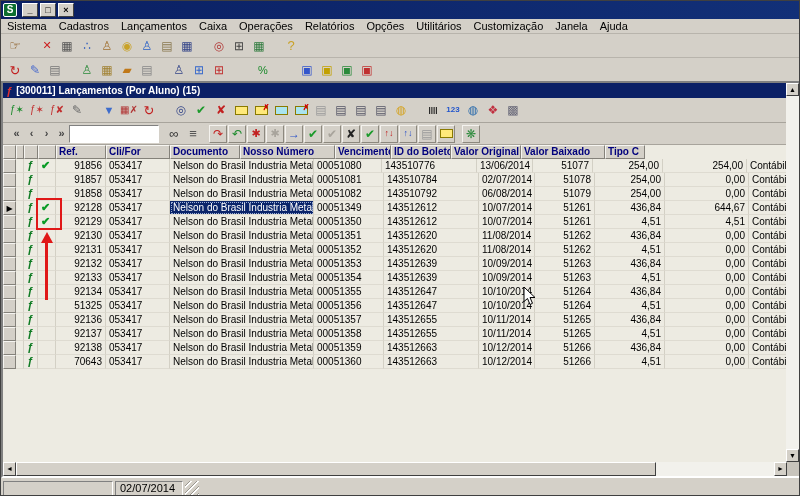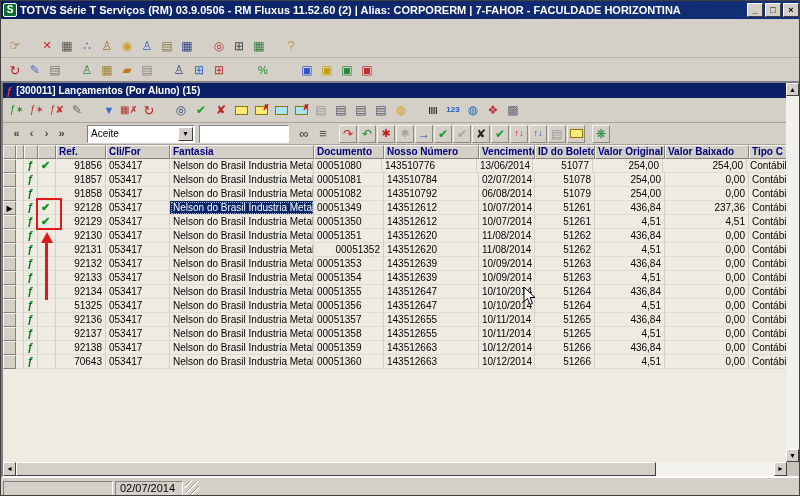--- a/index.html
+++ b/index.html
@@ -89,26 +89,38 @@
   
   #cursor{position:absolute;z-index:9;}
 </style>
 </head>
 <body>
 
 <div id="app">
 
   <div class="titlebar">
     <span class="appicon">S</span>
-    <span class="ttext">TOTVS Série T Serviços (RM) 03.9.0506 - RM Fluxus 11.52.60 (2) | Alias: CORPORERM | 7-FAHOR - FACULDADE HORIZONTINA</span>
     <span class="winbtn">_</span>
     <span class="winbtn">□</span>
     <span class="winbtn">×</span>
   </div>
 
+  <div class="menubar" id="menubar">
+      <span class="menuitem">Sistema</span>
+      <span class="menuitem">Cadastros</span>
+      <span class="menuitem">Lançamentos</span>
+      <span class="menuitem">Caixa</span>
+      <span class="menuitem">Operações</span>
+      <span class="menuitem">Relatórios</span>
+      <span class="menuitem">Opções</span>
+      <span class="menuitem">Utilitários</span>
+      <span class="menuitem">Customização</span>
+      <span class="menuitem">Janela</span>
+      <span class="menuitem">Ajuda</span>
+    </div>
 
   <div class="tbar" id="tb1">
       <span class="tbtn">
         <span class="icn" style="color: rgb(138, 90, 32); font-size: 13px;">☞</span>
       </span>
       <span class="sep"></span>
       <span class="tbtn">
         <span class="icn" style="color: rgb(204, 32, 32); font-size: 11px;">✕</span>
       </span>
       <span class="tbtn">
@@ -288,24 +300,20 @@
         <span class="tbtn">
           <span class="icn" style="color: rgb(102, 102, 119); font-size: 12px;">▩</span>
         </span>
       </div>
 
     <div class="fbar" id="fbar">
         <span class="navbtn">«</span>
         <span class="navbtn">‹</span>
         <span class="navbtn">›</span>
         <span class="navbtn">»</span>
-        <span class="combo">
-          <span class="cval">Aceite</span>
-          <span class="cbtn">▼</span>
-        </span>
         <input class="finput" type="text" placeholder="" style="">
         <span class="fbtn flat">
           <span class="icn" style="color: rgb(51, 51, 51); font-size: 13px;">∞</span>
         </span>
         <span class="fbtn flat">
           <span class="icn" style="color: rgb(85, 85, 85); font-size: 13px;">≡</span>
         </span>
         <span class="sep" style="width: 6px;"></span>
         <span class="fbtn">
           <span class="icn" style="color: rgb(194, 32, 32); font-size: 12px;">↷</span>
@@ -353,21 +361,20 @@
       </div>
 
     <div class="grid" id="grid">
       <div class="ghead" id="ghead">
           <div class="hcell" style="width: 13px;"></div>
           <div class="hcell" style="width: 8px;"></div>
           <div class="hcell" style="width: 14px;"></div>
           <div class="hcell" style="width: 18px;"></div>
           <div class="hcell" style="width: 50px;">Ref.</div>
           <div class="hcell" style="width: 64px;">Cli/For</div>
-          <div class="hcell" style="width: 144px;">Fantasia</div>
           <div class="hcell" style="width: 70px;">Documento</div>
           <div class="hcell" style="width: 95px;">Nosso Número</div>
           <div class="hcell" style="width: 56px;">Vencimento</div>
           <div class="hcell" style="width: 60px;">ID do Boleto</div>
           <div class="hcell" style="width: 70px;">Valor Original</div>
           <div class="hcell" style="width: 84px;">Valor Baixado</div>
           <div class="hcell" style="width: 40px;">Tipo C</div>
         </div>
       <div id="gbody">
           <div class="grow">
@@ -424,21 +431,21 @@
             <div class="gcell" style="width: 14px;"><span class="flagi">ƒ</span></div>
             <div class="gcell" style="width: 18px;"><span class="checki">✔</span></div>
             <div class="gcell r" style="width: 50px;">92128</div>
             <div class="gcell" style="width: 64px;">053417</div>
             <div class="gcell selcell" style="width: 144px;">Nelson do Brasil Industria Metalurgica LI</div>
             <div class="gcell" style="width: 70px;">00051349</div>
             <div class="gcell" style="width: 95px;">143512612</div>
             <div class="gcell" style="width: 56px;">10/07/2014</div>
             <div class="gcell r" style="width: 60px;">51261</div>
             <div class="gcell r" style="width: 70px;">436,84</div>
-            <div class="gcell r" style="width: 84px;">237,36</div>
+            <div class="gcell r" style="width: 84px;">644,67</div>
             <div class="gcell" style="width: 40px;">Contábil</div>
           </div>
           <div class="grow">
             <div class="gcell gutter" style="width: 13px;"></div>
             <div class="gcell" style="width: 8px;"></div>
             <div class="gcell" style="width: 14px;"><span class="flagi">ƒ</span></div>
             <div class="gcell" style="width: 18px;"><span class="checki">✔</span></div>
             <div class="gcell r" style="width: 50px;">92129</div>
             <div class="gcell" style="width: 64px;">053417</div>
             <div class="gcell" style="width: 144px;">Nelson do Brasil Industria Metalurgica LI</div>
@@ -467,21 +474,21 @@
             <div class="gcell" style="width: 40px;">Contábil</div>
           </div>
           <div class="grow">
             <div class="gcell gutter" style="width: 13px;"></div>
             <div class="gcell" style="width: 8px;"></div>
             <div class="gcell" style="width: 14px;"><span class="flagi">ƒ</span></div>
             <div class="gcell" style="width: 18px;"></div>
             <div class="gcell r" style="width: 50px;">92131</div>
             <div class="gcell" style="width: 64px;">053417</div>
             <div class="gcell" style="width: 144px;">Nelson do Brasil Industria Metalurgica LI</div>
-            <div class="gcell" style="width: 70px; text-align: right;">00051352</div>
+            <div class="gcell" style="width: 70px;">00051352</div>
             <div class="gcell" style="width: 95px;">143512620</div>
             <div class="gcell" style="width: 56px;">11/08/2014</div>
             <div class="gcell r" style="width: 60px;">51262</div>
             <div class="gcell r" style="width: 70px;">4,51</div>
             <div class="gcell r" style="width: 84px;">0,00</div>
             <div class="gcell" style="width: 40px;">Contábil</div>
           </div>
           <div class="grow">
             <div class="gcell gutter" style="width: 13px;"></div>
             <div class="gcell" style="width: 8px;"></div>

